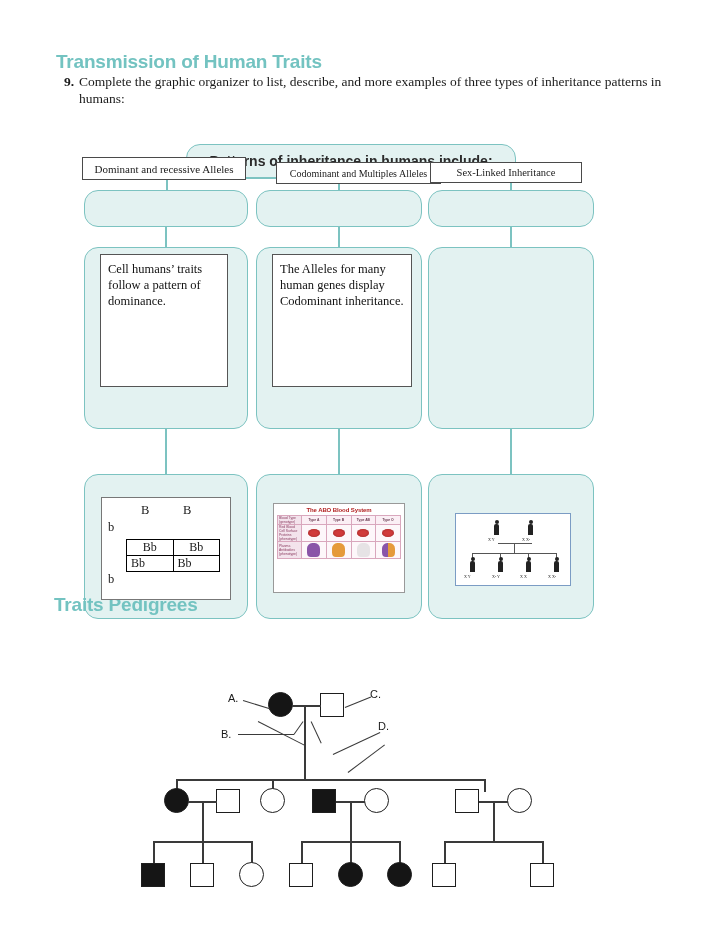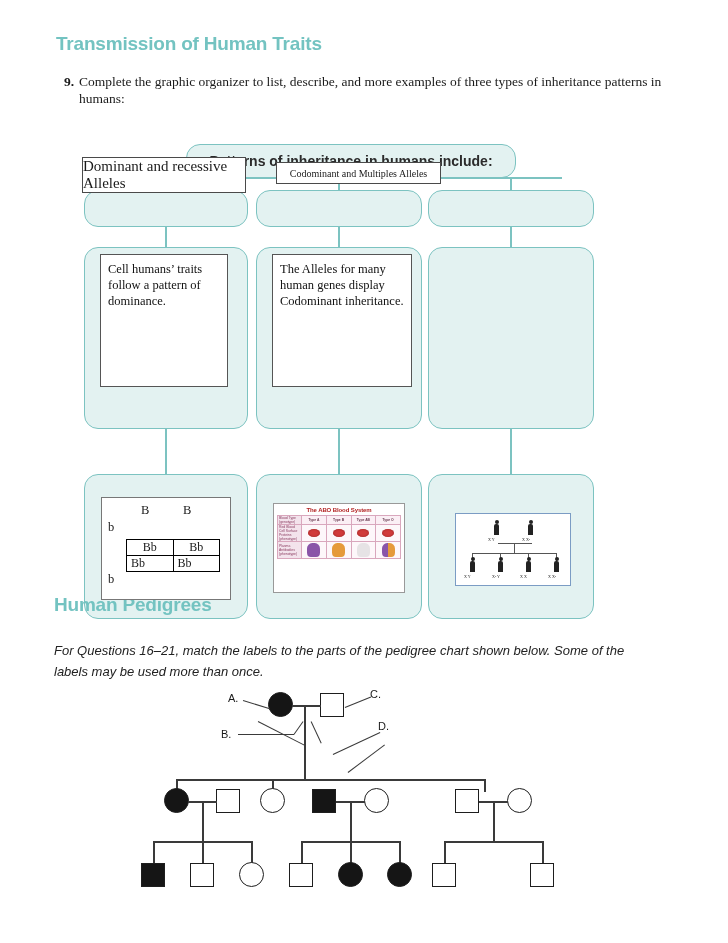--- a/index.html
+++ b/index.html
@@ -24,21 +24,21 @@
   
   .section-title {
     position: absolute;
     font-family: "Liberation Sans", sans-serif;
     font-weight: bold;
     color: #73c3c1;
     letter-spacing: -0.2px;
   }
   #title-transmission {
     left: 56px;
-    top: 33px;
+    top: 51px;
     font-size: 19px;
   }
   #title-pedigrees {
     left: 54px;
     top: 594px;
     font-size: 19px;
     z-index: 1;
   }
 
   
@@ -111,22 +111,22 @@
     background: #ffffff;
     border: 1px solid #4a4a4a;
     box-sizing: border-box;
     display: flex;
     align-items: center;
     justify-content: center;
     z-index: 3;
     color: #1a1a1a;
   }
   #label-box-1 {
-    left: 82px; top: 157px; width: 164px; height: 36px;
-    font-size: 15px;
+    left: 82px; top: 157px; width: 164px; height: 23px;
+    font-size: 11px;
   }
   #label-box-2 {
     left: 276px; top: 162px; width: 165px; height: 22px;
     font-size: 10px;
   }
   #label-box-3 {
     left: 430px; top: 162px; width: 152px; height: 21px;
     font-size: 10.5px;
   }
 
@@ -391,20 +391,21 @@
     <div class="connector" style="left:166px; top:177px; height:14px;"></div>
     <div class="connector" style="left:338px; top:177px; height:14px;"></div>
     <div class="connector" style="left:510px; top:177px; height:14px;"></div>
 
     <div class="tealbox" id="row1-box-1"></div>
     <div class="tealbox" id="row1-box-2"></div>
     <div class="tealbox" id="row1-box-3"></div>
 
     <div class="whitebox" id="label-box-1">Dominant and recessive Alleles</div>
     <div class="whitebox" id="label-box-2">Codominant and Multiples Alleles</div>
+    <div class="whitebox" id="label-box-3">Sex-Linked Inheritance</div>
 
     <div class="connector" style="left:165px; top:226px; height:22px;"></div>
     <div class="connector" style="left:338px; top:226px; height:22px;"></div>
     <div class="connector" style="left:510px; top:226px; height:22px;"></div>
 
     <div class="tealbox" id="row2-box-1"></div>
     <div class="tealbox" id="row2-box-2"></div>
     <div class="tealbox" id="row2-box-3"></div>
 
     <div class="desc-white" id="desc-1">Cell humans’ traits follow a pattern of dominance.</div>
@@ -498,23 +499,22 @@
       <div class="sl-person" style="left:42px; top:47px;"></div>
       <div class="sl-person" style="left:70px; top:47px;"></div>
       <div class="sl-person" style="left:98px; top:47px;"></div>
       <div class="sl-gen" style="left:8px;  top:60px;">X Y</div>
       <div class="sl-gen" style="left:36px; top:60px;">Xⁿ Y</div>
       <div class="sl-gen" style="left:64px; top:60px;">X X</div>
       <div class="sl-gen" style="left:92px; top:60px;">X Xⁿ</div>
     </div>
   </div>
 
-  <div class="section-title" id="title-pedigrees">Human Pedigrees</div>
-
-  <div id="pedigree-instructions">For Questions 16–21, match the labels to the parts of the pedigree chart shown below. Some of the labels may be used more than once.</div>
+  <div class="section-title" id="title-pedigrees">Traits Pedigrees</div>
+
 
   <div id="pedigree-chart">
 
     <div class="ped-circle filled" style="left:268px; top:16px;"></div>
     <div class="ped-square" style="left:320px; top:17px;"></div>
     <div class="ped-line ped-h" style="left:292px; top:29px; width:29px;"></div>
     <div class="ped-line ped-v" style="left:304px; top:29px; height:74px;"></div>
 
     <div class="ped-leader" style="left:258px; top:45px; width:53px; transform:rotate(27deg);"></div>
     <div class="ped-leader" style="left:311px; top:45px; width:24px; transform:rotate(65deg);"></div>

